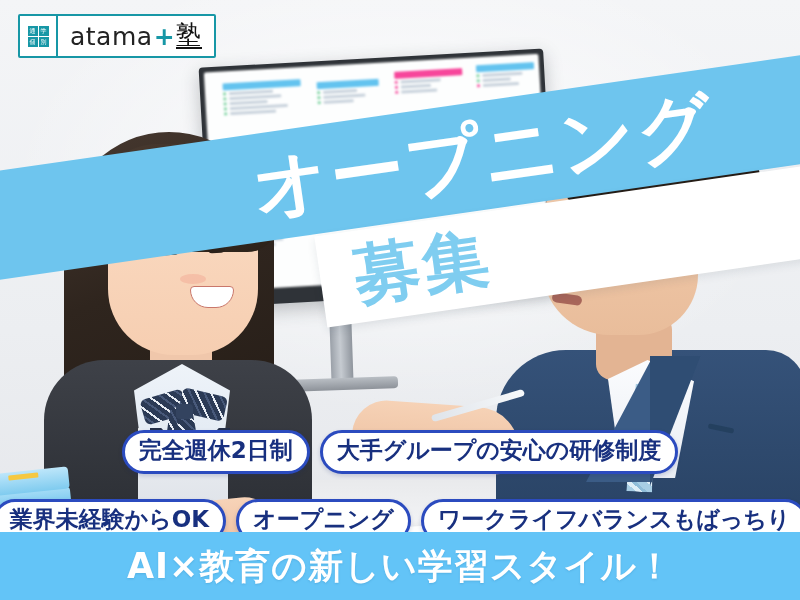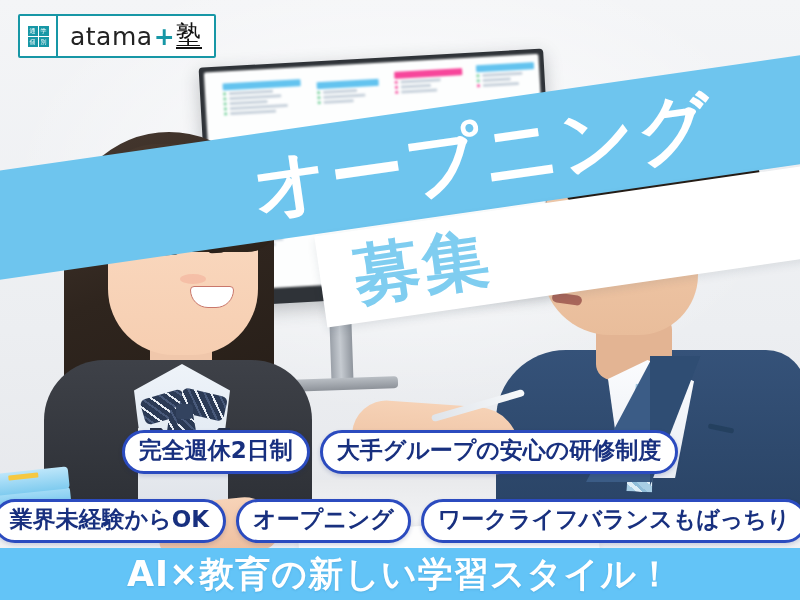--- a/index.html
+++ b/index.html
@@ -261,21 +261,21 @@
   .pill{
     background:#fff;border:3px solid #2b4bbf;border-radius:26px;
     color:#18307f;font-size:23px;font-weight:700;
     padding:5px 14px 7px;line-height:1.12;white-space:nowrap;
     font-family:"DejaVu Sans","Liberation Sans",sans-serif;
     box-shadow:0 2px 4px rgba(20,40,110,.18);
   }
 
   
   .bottom-bar{
-    position:absolute;left:0;bottom:0;width:800px;height:52px;
+    position:absolute;left:0;bottom:0;width:800px;height:68px;
     background:#63c4f7;display:flex;align-items:center;justify-content:center;
   }
   .bottom-bar .txt{
     color:#fff;font-size:35px;font-weight:700;letter-spacing:1px;
     white-space:nowrap;text-shadow:0 1px 2px rgba(40,120,170,.25);
     font-family:"DejaVu Sans","Liberation Sans",sans-serif;
   }
 </style>
 </head>
 <body>

